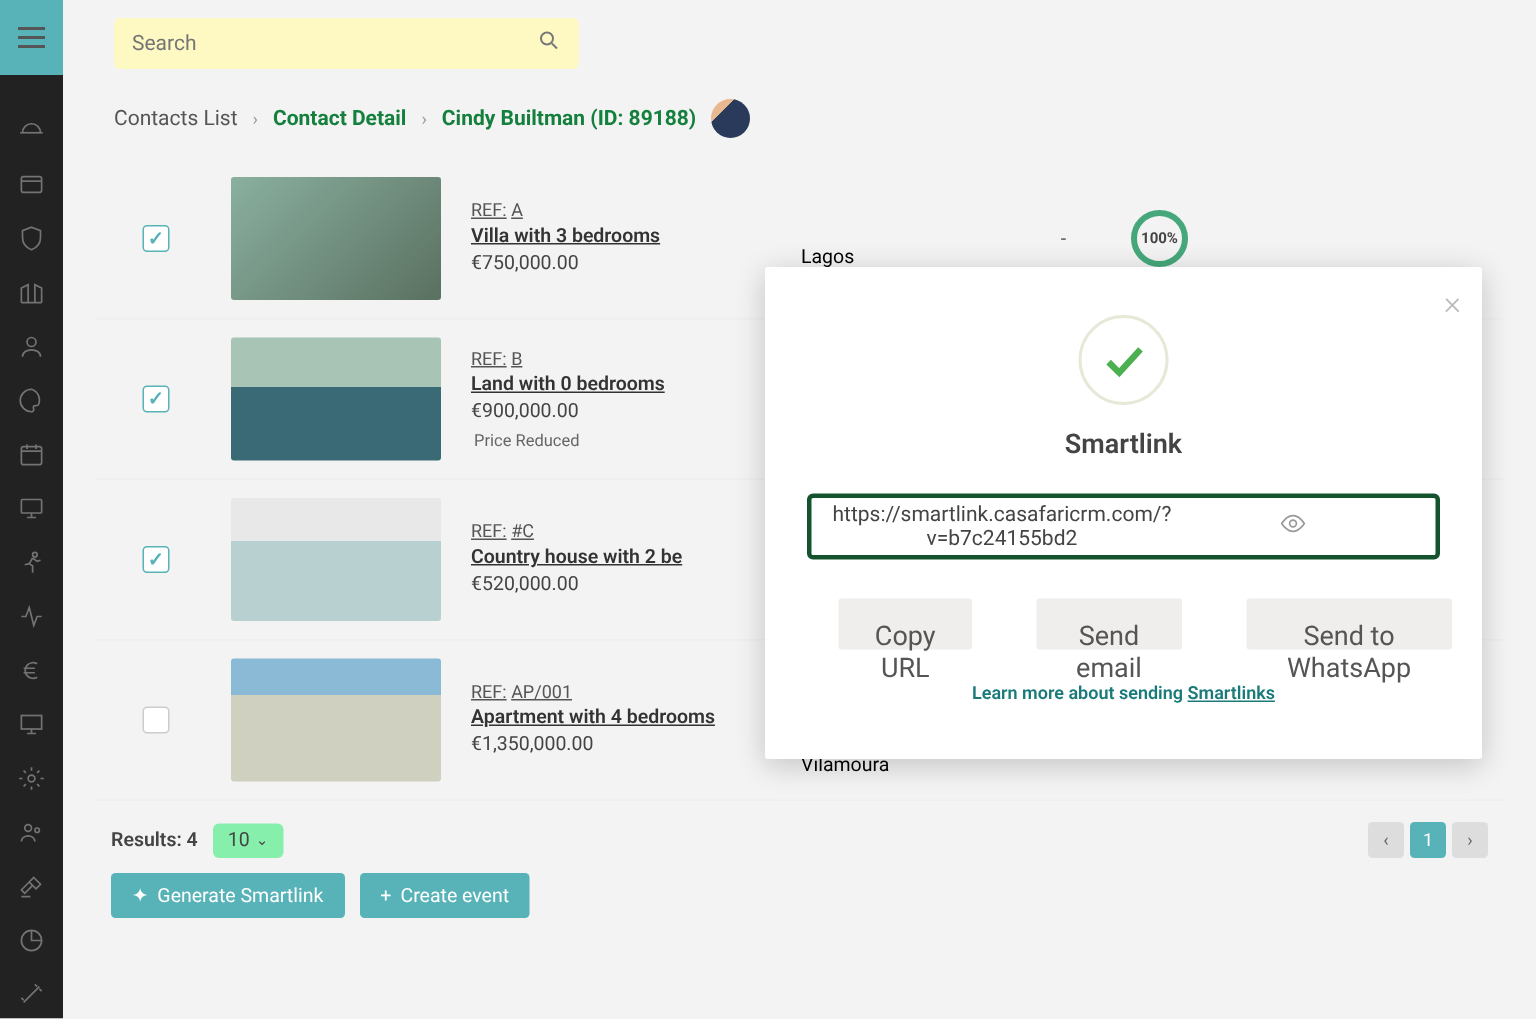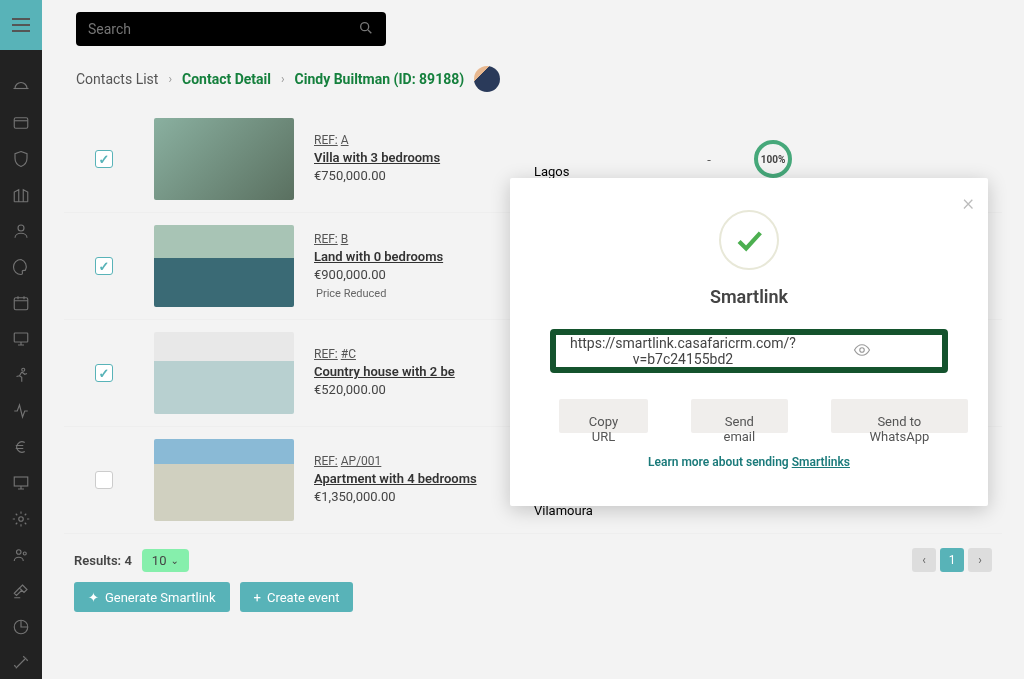--- a/index.html
+++ b/index.html
@@ -8,21 +8,21 @@
 .sidebar { position: absolute; left: 0; top: 0; width: 42px; height: 679px; background: #222; }
 .hamburger { width: 42px; height: 50px; background: #58b3b8; display: flex; flex-direction: column; align-items: center; justify-content: center; gap: 4px; cursor: pointer; }
 .hamburger span { display: block; width: 18px; height: 2px; background: #555; }
 .sidebar-icons { display: flex; flex-direction: column; align-items: center; gap: 18px; padding-top: 28px; }
 .sidebar-icons .sicon { width: 18px; height: 18px; opacity: 0.6; display:flex; align-items:center; justify-content:center; }
 .sidebar-icons .sicon svg { stroke:#aaa; fill:none; stroke-width:1.5; }
 
 .main { position: absolute; left: 42px; top: 0; right: 0; height: 679px; }
 
 .search-wrap { padding: 12px 14px 0 34px; }
-.search { width: 310px; height: 34px; background: #000000; border-radius: 4px; display: flex; align-items: center; padding: 0 12px; position: relative; justify-content: center; }
+.search { width: 310px; height: 34px; background: #fef9c3; border-radius: 4px; display: flex; align-items: center; padding: 0 12px; position: relative; justify-content: center; }
 .search input { border: none; background: transparent; flex: 1; font-size: 14px; color: #888; outline: none; }
 .search .sicon { color: #888; font-size: 14px; }
 
 .breadcrumb { padding: 20px 14px 14px 34px; display: flex; align-items: center; gap: 10px; font-size: 14px; color: #555; }
 .breadcrumb .sep { color: #999; font-size: 12px; }
 .breadcrumb .strong { font-weight: 700; color: #15803d; }
 .avatar { width: 26px; height: 26px; border-radius: 50%; background: linear-gradient(135deg, #e8b890 30%, #2a3a5a 30%); }
 
 .rows { padding: 0 22px; }
 .row { display: flex; align-items: center; padding: 12px 10px; border-bottom: 1px solid #eee; gap: 20px; }
@@ -55,25 +55,25 @@
 .action-btn { background: #58b3b8; color: #fff; border: none; height: 30px; padding: 0 14px; border-radius: 3px; font-size: 13px; display: flex; align-items: center; gap: 6px; cursor: pointer; }
 .action-btn .plus { font-weight: normal; }
 
 .overlay { position: absolute; inset: 0; background: rgba(128,128,128,0.5); }
 
 .modal { position: absolute; left: 510px; top: 178px; width: 478px; height: 328px; background: #fff; border-radius: 2px; box-shadow: 0 4px 20px rgba(0,0,0,0.2); padding: 20px; z-index: 5; }
 .modal .close { position: absolute; right: 14px; top: 12px; color: #bbb; font-size: 22px; cursor: pointer; font-weight: 300; }
 .modal .check { width: 60px; height: 60px; border: 2px solid #e8e8d8; border-radius: 50%; margin: 12px auto 16px; display: flex; align-items: center; justify-content: center; }
 .modal .check svg { stroke: #4caf50; stroke-width: 3; fill: none; }
 .modal h2 { font-size: 18px; text-align: center; color: #444; margin-bottom: 22px; font-weight: 600; }
-.modal .url-box { margin: 0 20px; height: 44px; border: 6px solid #14532d; border-radius: 4px; display: flex; align-items: center; padding: 0 14px; }
+.modal .url-box { margin: 0 8px; height: 44px; border: 3px solid #14532d; border-radius: 4px; display: flex; align-items: center; padding: 0 14px; }
 .modal .url-box span { flex: 1; font-size: 14px; color: #444; text-align: center; }
 .modal .url-box .eye { color: #aaa; font-size: 14px; cursor: pointer; }
 .modal .btns { display: flex; justify-content: center; gap: 14px; margin-top: 26px; }
-.modal .btns button { background: #f0eeec; border: none; height: 34px; padding: 15px 18px; font-size: 13px; color: #555; border-radius: 2px; cursor: pointer; margin-left: 29px; }
+.modal .btns button { background: #f0eeec; border: none; height: 34px; padding: 15px 18px; font-size: 18px; color: #555; border-radius: 2px; cursor: pointer; margin-left: 29px; }
 .modal .learn { text-align: center; font-size: 12px; margin-top: 22px; color: #1a7a7a; font-weight: 600; }
 .modal .learn a { color: #1a7a7a; text-decoration: underline; }
 
 .dim-wrap { position:relative; }
 </style>
 </head>
 <body>
 
 <div class="dim-wrap">
 

